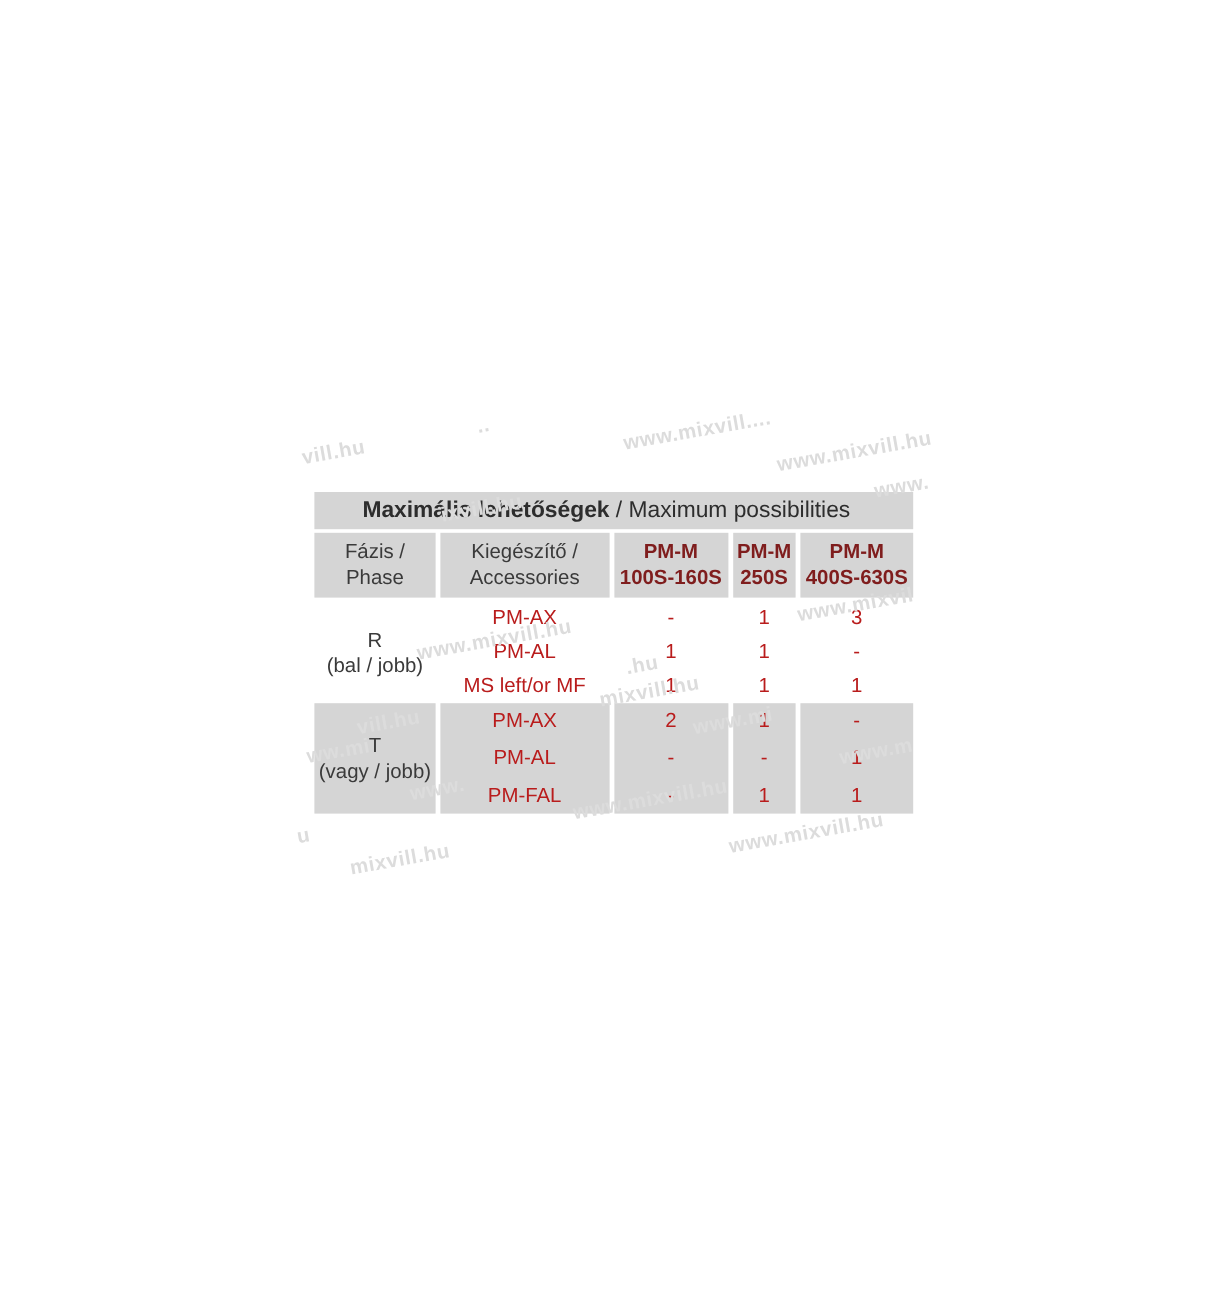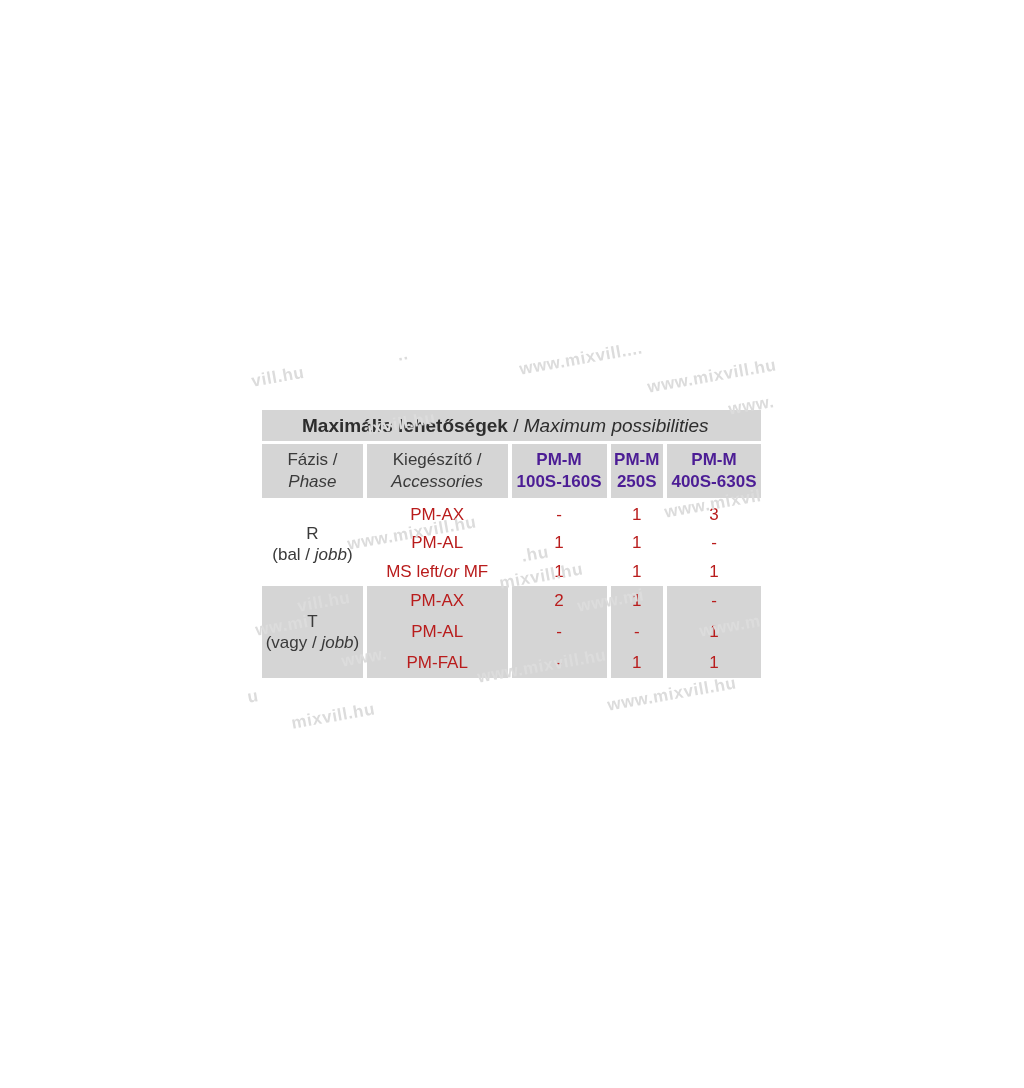--- a/index.html
+++ b/index.html
@@ -7,33 +7,33 @@
     width:1024px;height:1088px;background:#ffffff;position:relative;
     font-family:"Liberation Sans",sans-serif;overflow:hidden;
   }
   .tbl{position:absolute;left:262px;top:410px;width:499px;}
   .row{display:flex;gap:4px;}
   .cell{box-sizing:border-box;}
   .c1{width:104px}.c2{width:145px}.c3{width:98px}.c4{width:54px}.c5{width:97px}
   .gray{background:#d5d5d5;}
   .white{background:#ffffff;}
   .b{font-weight:bold;}
-  .i{font-style:italic;}
+  .i{}
   .pre{white-space:pre;}
   .title-row{
     height:31px;background:#d5d5d5;display:flex;align-items:center;
     padding-left:40px;box-sizing:border-box;font-size:19px;color:#2d2d2d;
     margin-bottom:3px;
   }
   .head-row{height:54px;margin-bottom:3px;}
   .head-cell{
     display:flex;flex-direction:column;justify-content:center;align-items:center;
     font-size:17px;line-height:22px;color:#3a3a3a;text-align:center;
   }
-  .model{font-weight:bold;color:#4c1d95;}
+  .model{font-weight:bold;color:#7f1d1d;}
   .group-r{height:85px;}
   .group-t{height:92px;}
   .phase-cell{
     display:flex;flex-direction:column;justify-content:center;align-items:center;
     font-size:17px;line-height:21px;color:#3a3a3a;text-align:center;
   }
   .stack{
     display:flex;flex-direction:column;justify-content:space-around;align-items:center;
     font-size:17px;color:#b91c1c;text-align:center;
   }

